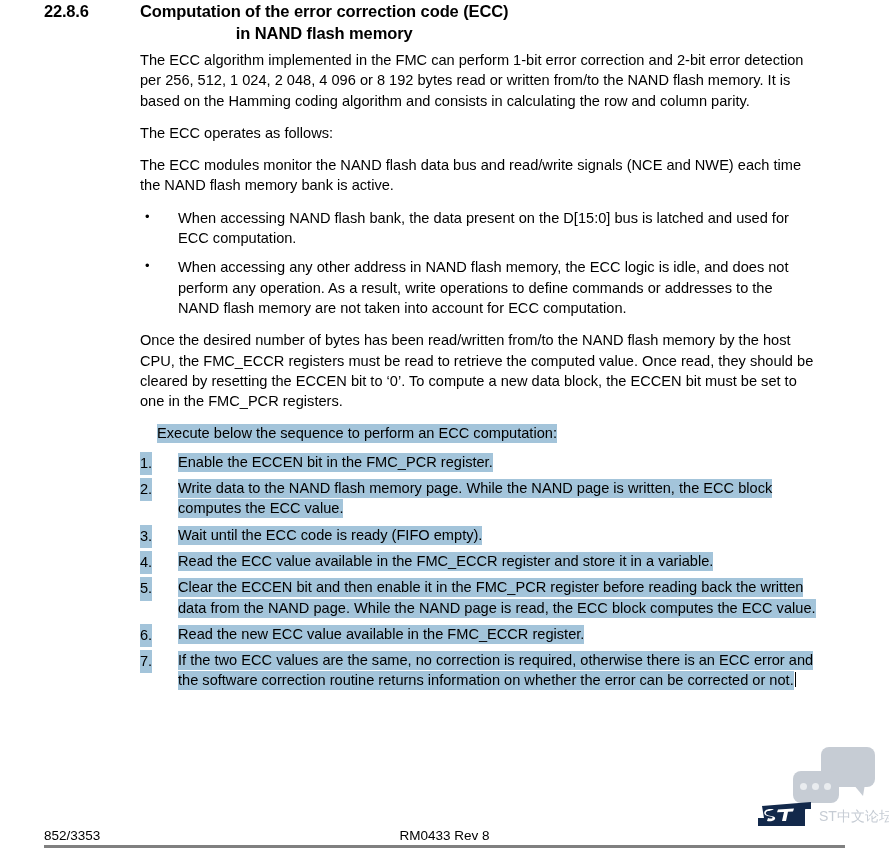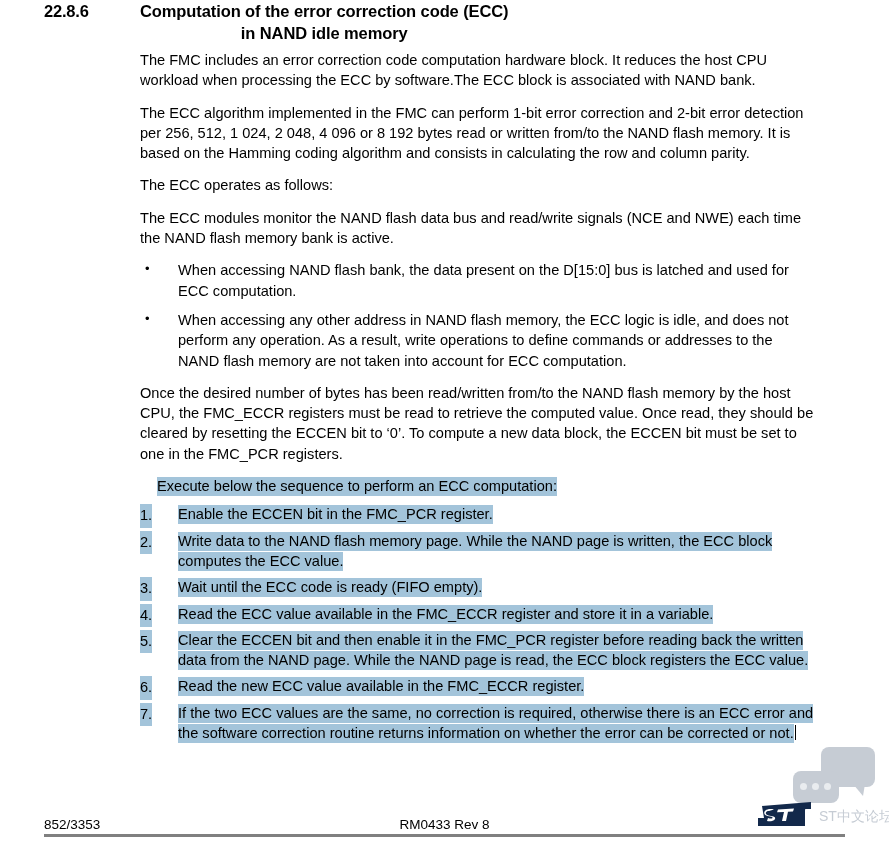--- a/index.html
+++ b/index.html
@@ -121,21 +121,21 @@
     height: 15px;
     background: #000;
     vertical-align: -2px;
     margin-left: 1px;
   }
 
   
   .footer {
     position: absolute;
     left: 0;
-    bottom: 14px;
+    bottom: 3px;
     width: 889px;
     height: 46px;
   }
   .footer-rule {
     position: absolute;
     left: 44px;
     right: 44px;
     bottom: 4px;
     height: 3px;
     background: #808080;
@@ -237,27 +237,26 @@
 </style>
 </head>
 <body>
 
 <div class="page">
 
   <div class="section-heading">
     <div class="section-number">22.8.6</div>
     <div class="section-title">
       <span class="line1">Computation of the error correction code (ECC)</span>
-      <span class="line2">in NAND idle memory</span>
+      <span class="line2">in NAND flash memory</span>
     </div>
   </div>
 
   <div class="body-col">
 
-    <p class="para">The FMC includes an error correction code computation hardware block. It reduces the host CPU workload when processing the ECC by software.The ECC block is associated with NAND bank.</p>
     <p class="para">The ECC algorithm implemented in the FMC can perform 1-bit error correction and 2-bit error detection per 256, 512, 1 024, 2 048, 4 096 or 8 192 bytes read or written from/to the NAND flash memory. It is based on the Hamming coding algorithm and consists in calculating the row and column parity.</p>
     <p class="para">The ECC operates as follows:</p>
     <p class="para">The ECC modules monitor the NAND flash data bus and read/write signals (NCE and NWE) each time the NAND flash memory bank is active.</p>
 
     <ul class="bullets">
       <li>
         <span class="bullet-mark">•</span>
         <span>When accessing NAND flash bank, the data present on the D[15:0] bus is latched and used for ECC computation.</span>
       </li>
       <li>
@@ -283,21 +282,21 @@
         <li>
           <span class="step-num">3.</span>
           <span class="hl">Wait until the ECC code is ready (FIFO empty).</span>
         </li>
         <li>
           <span class="step-num">4.</span>
           <span class="hl">Read the ECC value available in the FMC_ECCR register and store it in a variable.</span>
         </li>
         <li>
           <span class="step-num">5.</span>
-          <span class="hl">Clear the ECCEN bit and then enable it in the FMC_PCR register before reading back the written data from the NAND page. While the NAND page is read, the ECC block registers the ECC value.</span>
+          <span class="hl">Clear the ECCEN bit and then enable it in the FMC_PCR register before reading back the written data from the NAND page. While the NAND page is read, the ECC block computes the ECC value.</span>
         </li>
         <li>
           <span class="step-num">6.</span>
           <span class="hl">Read the new ECC value available in the FMC_ECCR register.</span>
         </li>
         <li>
           <span class="step-num">7.</span>
           <span class="hl">If the two ECC values are the same, no correction is required, otherwise there is an ECC error and the software correction routine returns information on whether the error can be corrected or not.</span><span class="caret"></span>
         </li>
       </ol>

